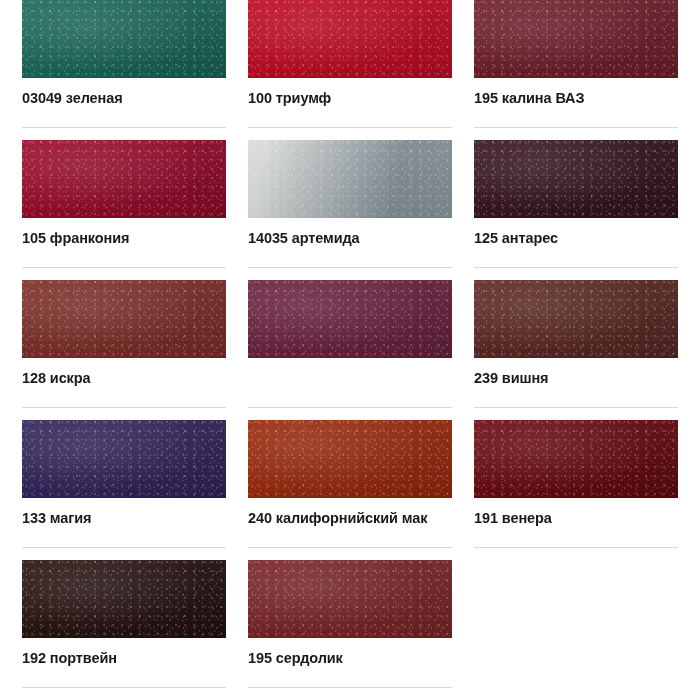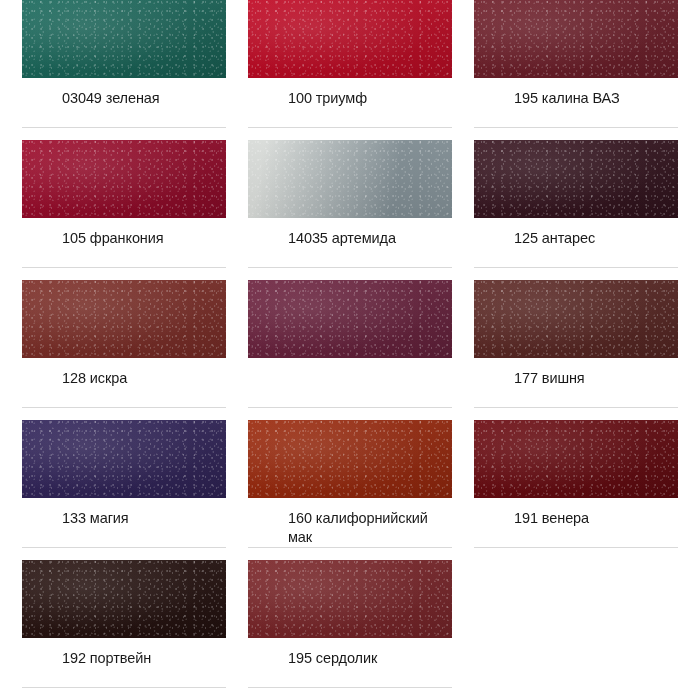--- a/index.html
+++ b/index.html
@@ -72,26 +72,25 @@
   }
 
   .swatch-chip.gradient-chip::after {
     background:
       linear-gradient(180deg, rgba(255,255,255,0.06) 0%, rgba(0,0,0,0.06) 100%);
   }
 
   .swatch-label {
     margin-top: 11px;
     font-size: 14.5px;
-    font-weight: normal;
+    font-weight: bold;
     color: #1a1a1a;
     line-height: 1.28;
     letter-spacing: -0.1px;
     word-break: break-word;
-    margin-left: 40px;
   }
 </style>
 </head>
 <body style="background: rgb(255, 255, 255);">
 
 <main id="swatch-grid">
     <div class="swatch-card">
       <div class="swatch-chip" style="background: linear-gradient(130deg, rgb(28, 107, 94) 0%, rgb(21, 86, 75) 100%);"></div>
       <div class="swatch-label">03049 зеленая</div>
     </div>
@@ -117,29 +116,29 @@
     </div>
     <div class="swatch-card">
       <div class="swatch-chip" style="background: linear-gradient(130deg, rgb(126, 48, 41) 0%, rgb(108, 39, 34) 100%);"></div>
       <div class="swatch-label">128 искра</div>
     </div>
     <div class="swatch-card">
       <div class="swatch-chip" style="background: linear-gradient(130deg, rgb(110, 36, 64) 0%, rgb(90, 29, 53) 100%);"></div>
     </div>
     <div class="swatch-card">
       <div class="swatch-chip" style="background: linear-gradient(130deg, rgb(94, 42, 38) 0%, rgb(76, 33, 30) 100%);"></div>
-      <div class="swatch-label">177 вишня</div>
+      <div class="swatch-label">239 вишня</div>
     </div>
     <div class="swatch-card">
       <div class="swatch-chip" style="background: linear-gradient(130deg, rgb(51, 38, 92) 0%, rgb(42, 31, 77) 100%);"></div>
       <div class="swatch-label">133 магия</div>
     </div>
     <div class="swatch-card">
       <div class="swatch-chip" style="background: linear-gradient(130deg, rgb(156, 43, 14) 0%, rgb(133, 35, 11) 100%);"></div>
-      <div class="swatch-label">160 калифорнийский мак</div>
+      <div class="swatch-label">240 калифорнийский мак</div>
     </div>
     <div class="swatch-card">
       <div class="swatch-chip" style="background: linear-gradient(130deg, rgb(109, 12, 18) 0%, rgb(85, 8, 13) 100%);"></div>
       <div class="swatch-label">191 венера</div>
     </div>
     <div class="swatch-card">
       <div class="swatch-chip" style="background: linear-gradient(130deg, rgb(42, 21, 18) 0%, rgb(30, 14, 12) 100%);"></div>
       <div class="swatch-label">192 портвейн</div>
     </div>
     <div class="swatch-card">

